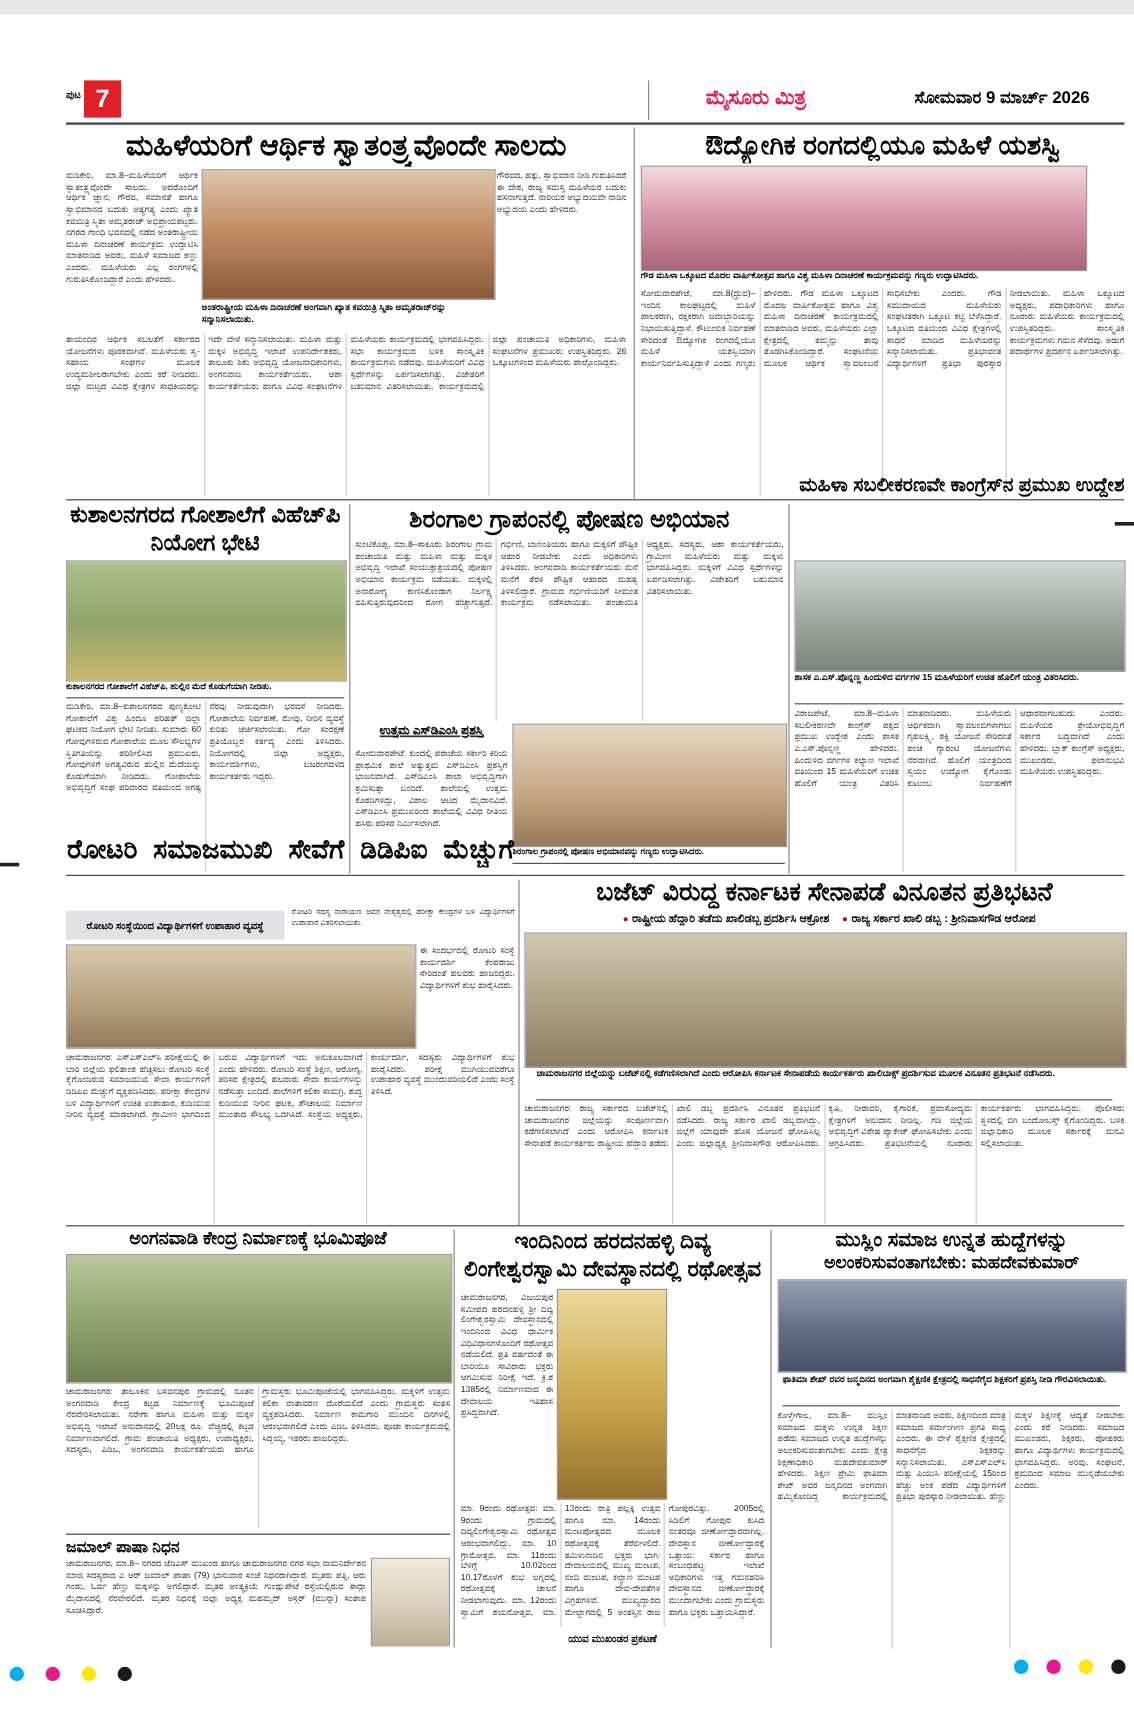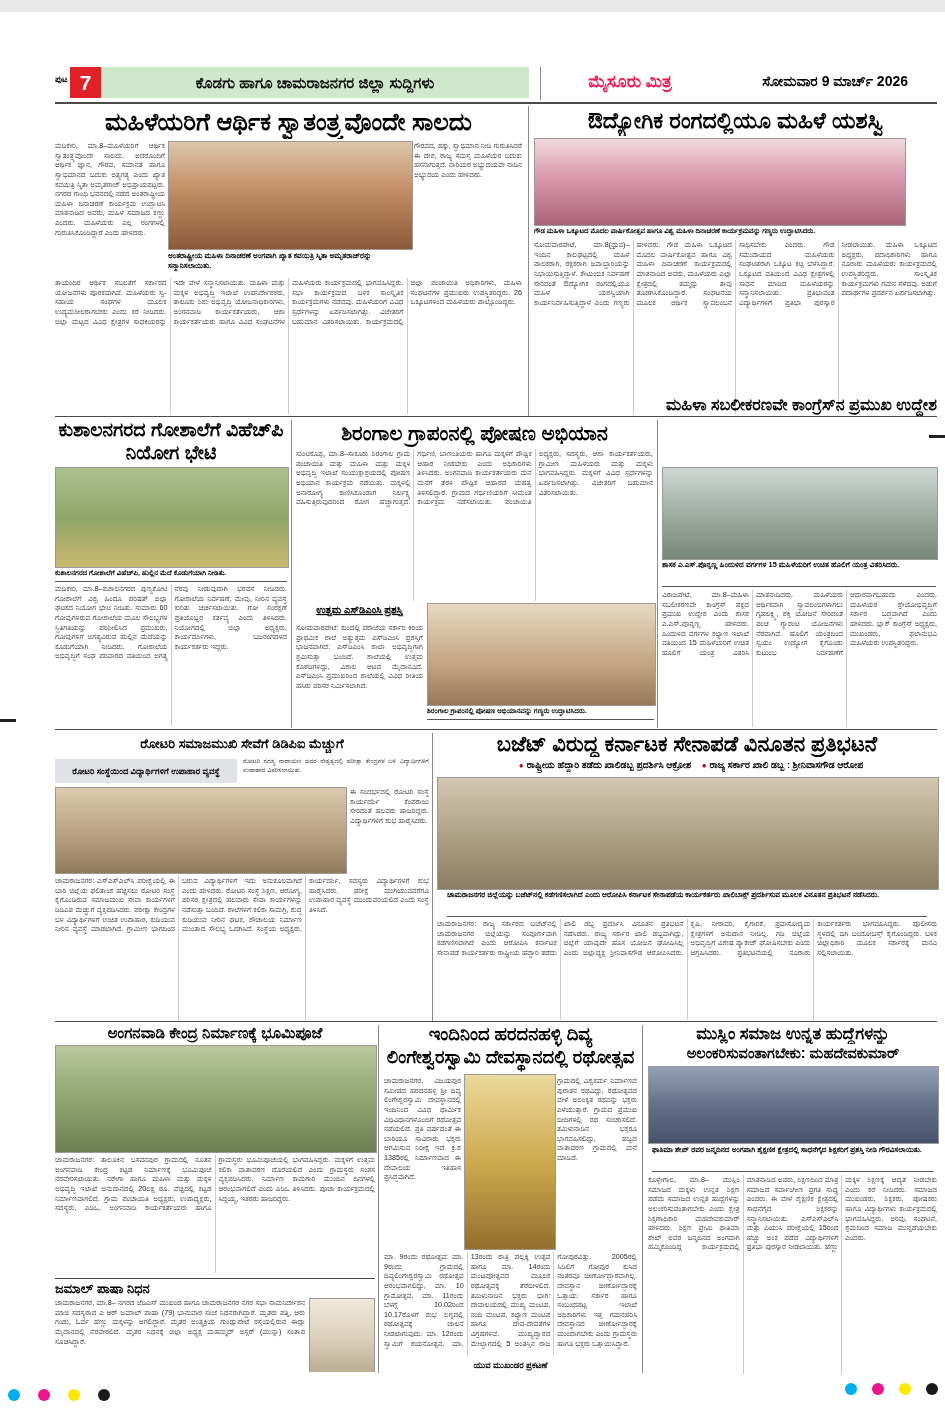--- a/index.html
+++ b/index.html
@@ -46,21 +46,20 @@
   .ph-chariot{background:linear-gradient(180deg,#ead99b 0%,#cda94e 50%,#946f2e 100%);}
   .ph-award{background:linear-gradient(180deg,#94a0b5 0%,#5f6d85 55%,#47536a 100%);}
 </style>
 </head>
 <body>
 
 <div class="sheet">
 
   <div class="abs" style="left:55px;top:62px;font-size:8.5px;font-weight:bold;">ಪುಟ</div>
   <div class="abs pagebox" style="left:70px;top:55px;width:31px;height:31px;">7</div>
-  <div class="abs greenbar" style="left:101px;top:55px;width:428px;height:31px;">ಕೊಡಗು ಹಾಗೂ ಚಾಮರಾಜನಗರ ಜಿಲ್ಲಾ ಸುದ್ದಿಗಳು</div>
   <div class="vline" style="left:540px;top:55px;height:33px;"></div>
   <div class="abs masthead" style="left:560px;top:60px;width:140px;">ಮೈಸೂರು ಮಿತ್ರ</div>
   <div class="abs dateline" style="left:700px;top:61px;width:208px;">ಸೋಮವಾರ 9 ಮಾರ್ಚ್ 2026</div>
   <div class="hline" style="top:90px;height:2px;"></div>
 
   <div class="vline" style="left:528px;top:94px;height:310px;"></div>
 
   <div class="abs hl" style="left:55px;top:93px;width:467px;height:34px;font-size:24px;line-height:34px;">ಮಹಿಳೆಯರಿಗೆ ಆರ್ಥಿಕ ಸ್ವಾತಂತ್ರ್ಯವೊಂದೇ ಸಾಲದು</div>
   <div class="abs bt" style="left:55px;top:129px;width:110px;height:134px;">ಮಡಿಕೇರಿ, ಮಾ.8–ಮಹಿಳೆಯರಿಗೆ ಆರ್ಥಿಕ ಸ್ವಾತಂತ್ರ್ಯವೊಂದೇ ಸಾಲದು. ಅದರೊಂದಿಗೆ ಆರ್ಥಿಕ ಜ್ಞಾನ, ಗೌರವ, ಸಮಾನತೆ ಹಾಗೂ ಸ್ವಾಭಿಮಾನದ ಬದುಕು ಅತ್ಯಗತ್ಯ ಎಂದು ಖ್ಯಾತ ಕವಯಿತ್ರಿ ಸ್ಮಿತಾ ಅಮೃತರಾಜ್ ಅಭಿಪ್ರಾಯಪಟ್ಟರು. ನಗರದ ಗಾಂಧಿ ಭವನದಲ್ಲಿ ನಡೆದ ಅಂತರಾಷ್ಟ್ರೀಯ ಮಹಿಳಾ ದಿನಾಚರಣೆ ಕಾರ್ಯಕ್ರಮ ಉದ್ಘಾಟಿಸಿ ಮಾತನಾಡಿದ ಅವರು, ಮಹಿಳೆ ಸಮಾಜದ ಕಣ್ಣು ಎಂದರು. ಮಹಿಳೆಯರು ಎಲ್ಲ ರಂಗಗಳಲ್ಲಿ ಗುರುತಿಸಿಕೊಂಡಿದ್ದಾರೆ ಎಂದು ಹೇಳಿದರು.</div>
   <div class="photo ph-felicitation" style="left:168px;top:129px;width:243px;height:107px;"></div>
@@ -92,21 +91,21 @@
 
   <div class="abs hl" style="left:661px;top:383px;width:276px;height:46px;font-size:16px;line-height:1.2;text-align:right;">ಮಹಿಳಾ ಸಬಲೀಕರಣವೇ ಕಾಂಗ್ರೆಸ್‌ನ ಪ್ರಮುಖ ಉದ್ದೇಶ</div>
   <div class="photo ph-sewing" style="left:662px;top:455px;width:274px;height:91px;"></div>
   <div class="abs cap rule" style="left:662px;top:548px;width:274px;height:26px;">ಶಾಸಕ ಎ.ಎಸ್.ಪೊನ್ನಣ್ಣ ಹಿಂದುಳಿದ ವರ್ಗಗಳ 15 ಮಹಿಳೆಯರಿಗೆ ಉಚಿತ ಹೊಲಿಗೆ ಯಂತ್ರ ವಿತರಿಸಿದರು.</div>
   <div class="abs bt c3" style="left:662px;top:578px;width:275px;height:137px;">ವಿರಾಜಪೇಟೆ, ಮಾ.8–ಮಹಿಳಾ ಸಬಲೀಕರಣವೇ ಕಾಂಗ್ರೆಸ್ ಪಕ್ಷದ ಪ್ರಮುಖ ಉದ್ದೇಶ ಎಂದು ಶಾಸಕ ಎ.ಎಸ್.ಪೊನ್ನಣ್ಣ ಹೇಳಿದರು. ಹಿಂದುಳಿದ ವರ್ಗಗಳ ಕಲ್ಯಾಣ ಇಲಾಖೆ ವತಿಯಿಂದ 15 ಮಹಿಳೆಯರಿಗೆ ಉಚಿತ ಹೊಲಿಗೆ ಯಂತ್ರ ವಿತರಿಸಿ ಮಾತನಾಡಿದರು. ಮಹಿಳೆಯರು ಆರ್ಥಿಕವಾಗಿ ಸ್ವಾವಲಂಬಿಗಳಾಗಲು ಗೃಹಲಕ್ಷ್ಮಿ, ಶಕ್ತಿ ಯೋಜನೆ ಸೇರಿದಂತೆ ಪಂಚ ಗ್ಯಾರಂಟಿ ಯೋಜನೆಗಳು ನೆರವಾಗಿವೆ. ಹೊಲಿಗೆ ಯಂತ್ರದಿಂದ ಸ್ವಯಂ ಉದ್ಯೋಗ ಕೈಗೊಂಡು ಕುಟುಂಬ ನಿರ್ವಹಣೆಗೆ ಆಧಾರವಾಗಬಹುದು ಎಂದರು. ಮಹಿಳೆಯರ ಶ್ರೇಯೋಭಿವೃದ್ಧಿಗೆ ಸರ್ಕಾರ ಬದ್ಧವಾಗಿದೆ ಎಂದು ಹೇಳಿದರು. ಬ್ಲಾಕ್ ಕಾಂಗ್ರೆಸ್ ಅಧ್ಯಕ್ಷರು, ಮುಖಂಡರು, ಫಲಾನುಭವಿ ಮಹಿಳೆಯರು ಉಪಸ್ಥಿತರಿದ್ದರು.</div>
 
   <div class="hline" style="top:717px;"></div>
 
   <div class="vline" style="left:432px;top:721px;height:288px;"></div>
 
-  <div class="abs hl" style="left:55px;top:719px;width:374px;height:26px;font-size:13px;line-height:26px;">ರೋಟರಿ ಸಮಾಜಮುಖಿ ಸೇವೆಗೆ ಡಿಡಿಪಿಐ ಮೆಚ್ಚುಗೆ</div>
+  <div class="abs hl" style="left:55px;top:685px;width:374px;height:26px;font-size:22px;line-height:26px;font-family:Liberation Mono, monospace;">ರೋಟರಿ ಸಮಾಜಮುಖಿ ಸೇವೆಗೆ ಡಿಡಿಪಿಐ ಮೆಚ್ಚುಗೆ</div>
   <div class="abs subgray" style="left:55px;top:747px;width:182px;height:24px;">ರೋಟರಿ ಸಂಸ್ಥೆಯಿಂದ ವಿದ್ಯಾರ್ಥಿಗಳಿಗೆ ಉಪಾಹಾರ ವ್ಯವಸ್ಥೆ</div>
   <div class="abs bt" style="left:243px;top:745px;width:186px;height:28px;font-size:6.4px;">ರೋಟರಿ ಸದಸ್ಯ ನಾರಾಯಣ ಅವರ ನೇತೃತ್ವದಲ್ಲಿ ಪರೀಕ್ಷಾ ಕೇಂದ್ರಗಳ ಬಳಿ ವಿದ್ಯಾರ್ಥಿಗಳಿಗೆ ಉಪಾಹಾರ ವಿತರಿಸಲಾಯಿತು.</div>
   <div class="photo ph-rotary" style="left:55px;top:775px;width:290px;height:85px;"></div>
   <div class="abs bt" style="left:350px;top:775px;width:79px;height:85px;">ಈ ಸಂದರ್ಭದಲ್ಲಿ ರೋಟರಿ ಸಂಸ್ಥೆ ಕಾರ್ಯದರ್ಶಿ ಕೆಂಪರಾಜು ಸೇರಿದಂತೆ ಹಲವರು ಹಾಜರಿದ್ದರು. ವಿದ್ಯಾರ್ಥಿಗಳಿಗೆ ಶುಭ ಹಾರೈಸಿದರು.</div>
   <div class="abs bt c3" style="left:55px;top:864px;width:374px;height:144px;">ಚಾಮರಾಜನಗರ: ಎಸ್‌ಎಸ್‌ಎಲ್‌ಸಿ ಪರೀಕ್ಷೆಯಲ್ಲಿ ಈ ಬಾರಿ ಜಿಲ್ಲೆಯ ಫಲಿತಾಂಶ ಹೆಚ್ಚಿಸಲು ರೋಟರಿ ಸಂಸ್ಥೆ ಕೈಗೊಂಡಿರುವ ಸಮಾಜಮುಖಿ ಸೇವಾ ಕಾರ್ಯಗಳಿಗೆ ಡಿಡಿಪಿಐ ಮೆಚ್ಚುಗೆ ವ್ಯಕ್ತಪಡಿಸಿದರು. ಪರೀಕ್ಷಾ ಕೇಂದ್ರಗಳ ಬಳಿ ವಿದ್ಯಾರ್ಥಿಗಳಿಗೆ ಉಚಿತ ಉಪಾಹಾರ, ಕುಡಿಯುವ ನೀರಿನ ವ್ಯವಸ್ಥೆ ಮಾಡಲಾಗಿದೆ. ಗ್ರಾಮೀಣ ಭಾಗದಿಂದ ಬರುವ ವಿದ್ಯಾರ್ಥಿಗಳಿಗೆ ಇದು ಅನುಕೂಲವಾಗಿದೆ ಎಂದು ಹೇಳಿದರು. ರೋಟರಿ ಸಂಸ್ಥೆ ಶಿಕ್ಷಣ, ಆರೋಗ್ಯ, ಪರಿಸರ ಕ್ಷೇತ್ರದಲ್ಲಿ ಹಲವಾರು ಸೇವಾ ಕಾರ್ಯಗಳನ್ನು ನಡೆಸುತ್ತಾ ಬಂದಿದೆ. ಶಾಲೆಗಳಿಗೆ ಕಲಿಕಾ ಸಾಮಗ್ರಿ, ಶುದ್ಧ ಕುಡಿಯುವ ನೀರಿನ ಘಟಕ, ಶೌಚಾಲಯ ನಿರ್ಮಾಣ ಮುಂತಾದ ಸೌಲಭ್ಯ ಒದಗಿಸಿದೆ. ಸಂಸ್ಥೆಯ ಅಧ್ಯಕ್ಷರು, ಕಾರ್ಯದರ್ಶಿ, ಸದಸ್ಯರು ವಿದ್ಯಾರ್ಥಿಗಳಿಗೆ ಶುಭ ಹಾರೈಸಿದರು. ಪರೀಕ್ಷೆ ಮುಗಿಯುವವರೆಗೂ ಉಪಾಹಾರ ವ್ಯವಸ್ಥೆ ಮುಂದುವರಿಯಲಿದೆ ಎಂದು ಸಂಸ್ಥೆ ತಿಳಿಸಿದೆ.</div>
 
   <div class="abs hl" style="left:437px;top:719px;width:500px;height:26px;font-size:21px;line-height:26px;">ಬಜೆಟ್ ವಿರುದ್ಧ ಕರ್ನಾಟಕ ಸೇನಾಪಡೆ ವಿನೂತನ ಪ್ರತಿಭಟನೆ</div>
   <div class="abs bullets" style="left:437px;top:748px;width:500px;height:15px;">
     <span class="dot"></span><span>ರಾಷ್ಟ್ರೀಯ ಹೆದ್ದಾರಿ ತಡೆದು ಖಾಲಿಡಬ್ಬ ಪ್ರದರ್ಶಿಸಿ ಆಕ್ರೋಶ</span>
     <span class="dot"></span><span>ರಾಜ್ಯ ಸರ್ಕಾರ ಖಾಲಿ ಡಬ್ಬ : ಶ್ರೀನಿವಾಸಗೌಡ ಆರೋಪ</span>
@@ -127,21 +126,20 @@
     <div class="obit-hl">ಜಮಾಲ್ ಪಾಷಾ ನಿಧನ</div>
     <div style="overflow:hidden;height:74px;">
       <div class="portrait"></div>
       <div class="bt" style="height:74px;">ಚಾಮರಾಜನಗರ, ಮಾ.8– ನಗರದ ಜೆಡಿಎಸ್ ಮುಖಂಡ ಹಾಗೂ ಚಾಮರಾಜನಗರ ನಗರ ಸಭಾ ನಾಮನಿರ್ದೇಶನ ಮಾಜಿ ಸದಸ್ಯರಾದ ಎ ಆರ್ ಜಮಾಲ್ ಪಾಷಾ (79) ಭಾನುವಾರ ಸಂಜೆ ನಿಧನರಾಗಿದ್ದಾರೆ. ಮೃತರು ಪತ್ನಿ, ಆರು ಗಂಡು, ಓರ್ವ ಹೆಣ್ಣು ಮಕ್ಕಳನ್ನು ಅಗಲಿದ್ದಾರೆ. ಮೃತರ ಅಂತ್ಯಕ್ರಿಯೆ ಗುಂಡ್ಲುಪೇಟೆ ರಸ್ತೆಯಲ್ಲಿರುವ ಈದ್ಗಾ ಮೈದಾನದಲ್ಲಿ ನೆರವೇರಲಿದೆ. ಮೃತರ ನಿಧನಕ್ಕೆ ಜಿಲ್ಲಾ ಅಧ್ಯಕ್ಷ ಮಹಮ್ಮದ್ ಅಸ್ಗರ್ (ಮುನ್ನಾ) ಸಂತಾಪ ಸೂಚಿಸಿದ್ದಾರೆ.</div>
     </div>
   </div>
 
   <div class="abs hl" style="left:384px;top:1011px;width:253px;height:50px;font-size:18px;line-height:1.25;">ಇಂದಿನಿಂದ ಹರದನಹಳ್ಳಿ ದಿವ್ಯ ಲಿಂಗೇಶ್ವರಸ್ವಾಮಿ ದೇವಸ್ಥಾನದಲ್ಲಿ ರಥೋತ್ಸವ</div>
   <div class="abs bt" style="left:384px;top:1064px;width:77px;height:172px;">ಚಾಮರಾಜನಗರ, ವಿಜಯಪುರ ಸಮೀಪದ ಹರದನಹಳ್ಳಿ ಶ್ರೀ ದಿವ್ಯ ಲಿಂಗೇಶ್ವರಸ್ವಾಮಿ ದೇವಸ್ಥಾನದಲ್ಲಿ ಇಂದಿನಿಂದ ವಿವಿಧ ಧಾರ್ಮಿಕ ವಿಧಿವಿಧಾನಗಳೊಂದಿಗೆ ರಥೋತ್ಸವ ನಡೆಯಲಿದೆ. ಪ್ರತಿ ವರ್ಷದಂತೆ ಈ ಬಾರಿಯೂ ಸಾವಿರಾರು ಭಕ್ತರು ಆಗಮಿಸುವ ನಿರೀಕ್ಷೆ ಇದೆ. ಕ್ರಿ.ಶ 1385ರಲ್ಲಿ ನಿರ್ಮಾಣವಾದ ಈ ದೇವಾಲಯ ಇತಿಹಾಸ ಪ್ರಸಿದ್ಧವಾಗಿದೆ.</div>
   <div class="photo ph-chariot" style="left:464px;top:1062px;width:90px;height:174px;"></div>
-  <div class="abs bt" style="left:557px;top:1064px;width:80px;height:172px;">ಗ್ರಾಮದಲ್ಲಿ ವಿಶ್ವಕರ್ಮ ನಿರ್ಮಾಣದ ಪುರಾತನ ರಥವಿದ್ದು, ರಥೋತ್ಸವದ ವೇಳೆ ಅಲಂಕೃತ ರಥವನ್ನು ಭಕ್ತರು ಎಳೆಯುತ್ತಾರೆ. ಗ್ರಾಮದ ಪ್ರಮುಖ ಬೀದಿಗಳಲ್ಲಿ ರಥ ಸಂಚರಿಸಲಿದೆ. ತಮಿಳುನಾಡಿನ ಭಕ್ತರೂ ಭಾಗವಹಿಸಲಿದ್ದು, ಹಬ್ಬದ ವಾತಾವರಣ ಗ್ರಾಮದಲ್ಲಿ ಮನೆ ಮಾಡಿದೆ.</div>
   <div class="abs bt c3" style="left:384px;top:1240px;width:253px;height:104px;">ಮಾ. 9ರಂದು ರಥೋತ್ಸವ: ಮಾ. 9ರಂದು ಗ್ರಾಮದಲ್ಲಿ ದಿವ್ಯಲಿಂಗೇಶ್ವರಸ್ವಾಮಿ ರಥೋತ್ಸವ ಆರಂಭವಾಗಲಿದ್ದು, ಮಾ. 10 ಗ್ರಾಮೋತ್ಸವ, ಮಾ. 11ರಂದು ಬೆಳಗ್ಗೆ 10.02ರಿಂದ 10.17ರೊಳಗೆ ಶುಭ ಲಗ್ನದಲ್ಲಿ ರಥೋತ್ಸವಕ್ಕೆ ಚಾಲನೆ ನೀಡಲಾಗುವುದು. ಮಾ. 12ರಂದು ಸ್ವಾಮಿಗೆ ಶಯನೋತ್ಸವ, ಮಾ. 13ರಂದು ರಾತ್ರಿ ಪಲ್ಲಕ್ಕಿ ಉತ್ಸವ ಹಾಗೂ ಮಾ. 14ರಂದು ಮಂಟಪೋತ್ಸವದ ಮೂಲಕ ರಥೋತ್ಸವಕ್ಕೆ ತೆರೆಬೀಳಲಿದೆ. ತಮಿಳುನಾಡಿನ ಭಕ್ತರು ಭಾಗಿ: ದೇವಾಲಯದಲ್ಲಿ ಮುಖ್ಯ ಮಂಟಪ, ನಂದಿ ಮಂಟಪ, ಕಲ್ಯಾಣ ಮಂಟಪ ಹಾಗೂ ದೇವ-ದೇವತೆಗಳ ವಿಗ್ರಹಗಳಿವೆ. ಮುಖ್ಯದ್ವಾರದ ಮೇಲ್ಭಾಗದಲ್ಲಿ 5 ಅಂತಸ್ತಿನ ರಾಜ ಗೋಪುರವಿತ್ತು. 2005ರಲ್ಲಿ ಸಿಡಿಲಿಗೆ ಗೋಪುರ ಕುಸಿದ ನಂತರವೂ ಜೀರ್ಣೋದ್ಧಾರವಾಗಿಲ್ಲ. ದೇವಸ್ಥಾನ ಜೀರ್ಣೋದ್ಧಾರಕ್ಕೆ ಒತ್ತಾಯ: ಸರ್ಕಾರ ಹಾಗೂ ಸಂಬಂಧಪಟ್ಟ ಇಲಾಖೆ ಅಧಿಕಾರಿಗಳು ಇತ್ತ ಗಮನಹರಿಸಿ ದೇವಸ್ಥಾನದ ಜೀರ್ಣೋದ್ಧಾರಕ್ಕೆ ಮುಂದಾಗಬೇಕು ಎಂದು ಗ್ರಾಮಸ್ಥರು ಹಾಗೂ ಭಕ್ತರು ಒತ್ತಾಯಿಸಿದ್ದಾರೆ.</div>
   <div class="abs hl" style="left:384px;top:1347px;width:253px;height:13px;font-size:8.5px;line-height:13px;">ಯುವ ಮುಖಂಡರ ಪ್ರಕಟಣೆ</div>
 
   <div class="abs hl" style="left:648px;top:1032px;width:290px;height:19px;font-size:14.5px;line-height:19px;">ಅಲಂಕರಿಸುವಂತಾಗಬೇಕು: ಮಹದೇವಕುಮಾರ್</div>
   <div class="abs hl" style="left:648px;top:1011px;width:290px;height:21px;font-size:16.5px;line-height:21px;">ಮುಸ್ಲಿಂ ಸಮಾಜ ಉನ್ನತ ಹುದ್ದೆಗಳನ್ನು</div>
   <div class="photo ph-award" style="left:648px;top:1054px;width:289px;height:76px;"></div>
   <div class="abs cap rule" style="left:652px;top:1133px;width:281px;height:26px;">ಫಾತಿಮಾ ಶೇಖ್ ರವರ ಜನ್ಮದಿನದ ಅಂಗವಾಗಿ ಶೈಕ್ಷಣಿಕ ಕ್ಷೇತ್ರದಲ್ಲಿ ಸಾಧನೆಗೈದ ಶಿಕ್ಷಕರಿಗೆ ಪ್ರಶಸ್ತಿ ನೀಡಿ ಗೌರವಿಸಲಾಯಿತು.</div>
   <div class="abs bt c3" style="left:648px;top:1163px;width:289px;height:199px;">ಕೊಳ್ಳೇಗಾಲ, ಮಾ.8– ಮುಸ್ಲಿಂ ಸಮಾಜದ ಮಕ್ಕಳು ಉನ್ನತ ಶಿಕ್ಷಣ ಪಡೆದು ಸಮಾಜದ ಉನ್ನತ ಹುದ್ದೆಗಳನ್ನು ಅಲಂಕರಿಸುವಂತಾಗಬೇಕು ಎಂದು ಕ್ಷೇತ್ರ ಶಿಕ್ಷಣಾಧಿಕಾರಿ ಮಹದೇವಕುಮಾರ್ ಹೇಳಿದರು. ಶಿಕ್ಷಣ ಪ್ರೇಮಿ ಫಾತಿಮಾ ಶೇಖ್ ಅವರ ಜನ್ಮದಿನದ ಅಂಗವಾಗಿ ಹಮ್ಮಿಕೊಂಡಿದ್ದ ಕಾರ್ಯಕ್ರಮದಲ್ಲಿ ಮಾತನಾಡಿದ ಅವರು, ಶಿಕ್ಷಣದಿಂದ ಮಾತ್ರ ಸಮಾಜದ ಸರ್ವಾಂಗೀಣ ಪ್ರಗತಿ ಸಾಧ್ಯ ಎಂದರು. ಈ ವೇಳೆ ಶೈಕ್ಷಣಿಕ ಕ್ಷೇತ್ರದಲ್ಲಿ ಸಾಧನೆಗೈದ ಶಿಕ್ಷಕರನ್ನು ಸನ್ಮಾನಿಸಲಾಯಿತು. ಎಸ್‌ಎಸ್‌ಎಲ್‌ಸಿ ಮತ್ತು ಪಿಯುಸಿ ಪರೀಕ್ಷೆಯಲ್ಲಿ 15ರಿಂದ ಹೆಚ್ಚು ಅಂಕ ಪಡೆದ ವಿದ್ಯಾರ್ಥಿಗಳಿಗೆ ಪ್ರತಿಭಾ ಪುರಸ್ಕಾರ ನೀಡಲಾಯಿತು. ಹೆಣ್ಣು ಮಕ್ಕಳ ಶಿಕ್ಷಣಕ್ಕೆ ಆದ್ಯತೆ ನೀಡಬೇಕು ಎಂದು ಕರೆ ನೀಡಿದರು. ಸಮಾಜದ ಮುಖಂಡರು, ಶಿಕ್ಷಕರು, ಪೋಷಕರು ಹಾಗೂ ವಿದ್ಯಾರ್ಥಿಗಳು ಕಾರ್ಯಕ್ರಮದಲ್ಲಿ ಭಾಗವಹಿಸಿದ್ದರು. ಅರಿವು, ಸಂಘಟನೆ,  ಶ್ರಮದಿಂದ ಸಮಾಜ ಮುನ್ನಡೆಯಬೇಕು ಎಂದರು.</div>
 
   <div class="tick" style="left:0;top:707px;width:16px;height:3px;"></div>

